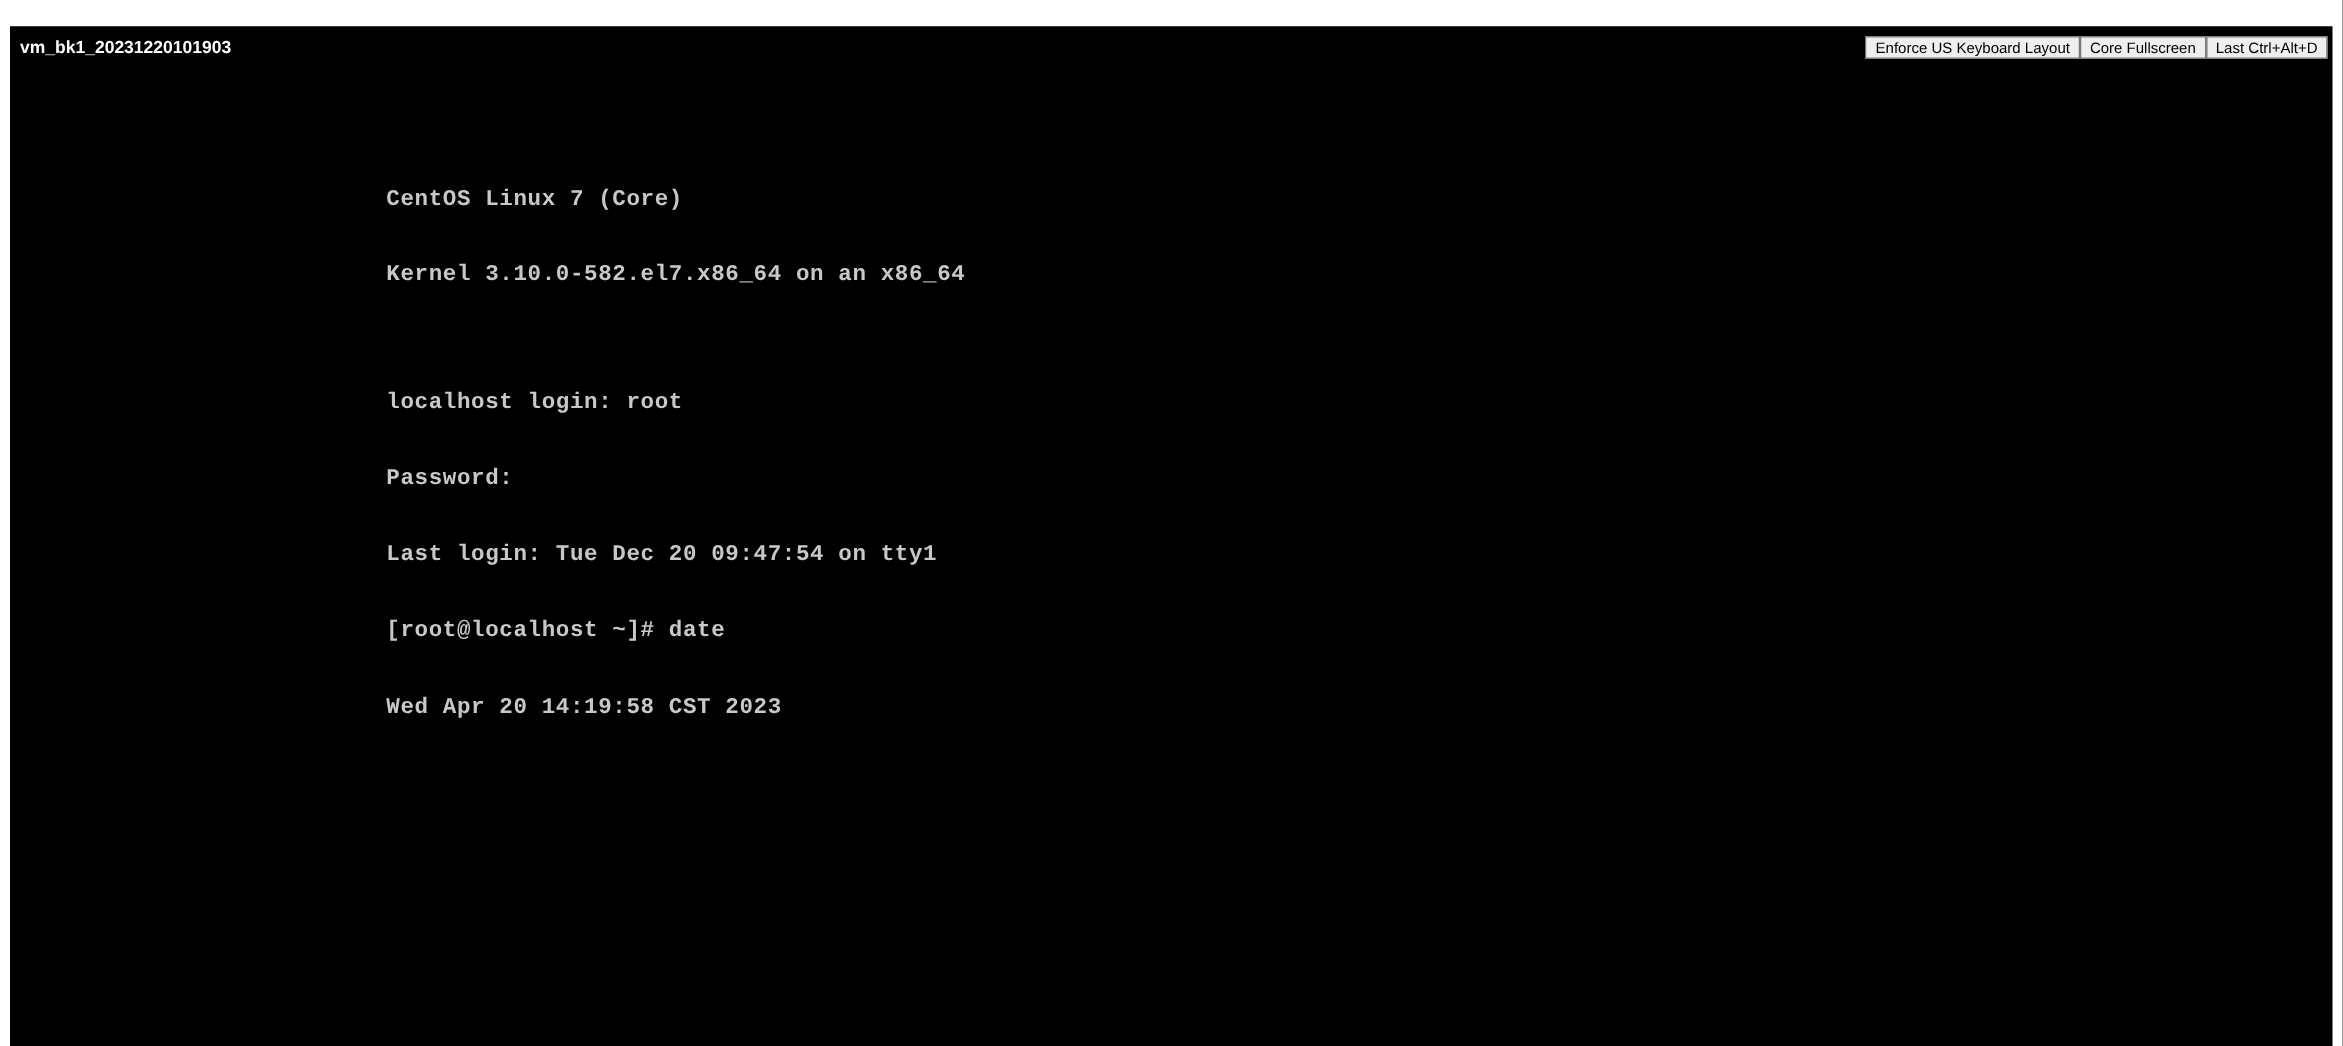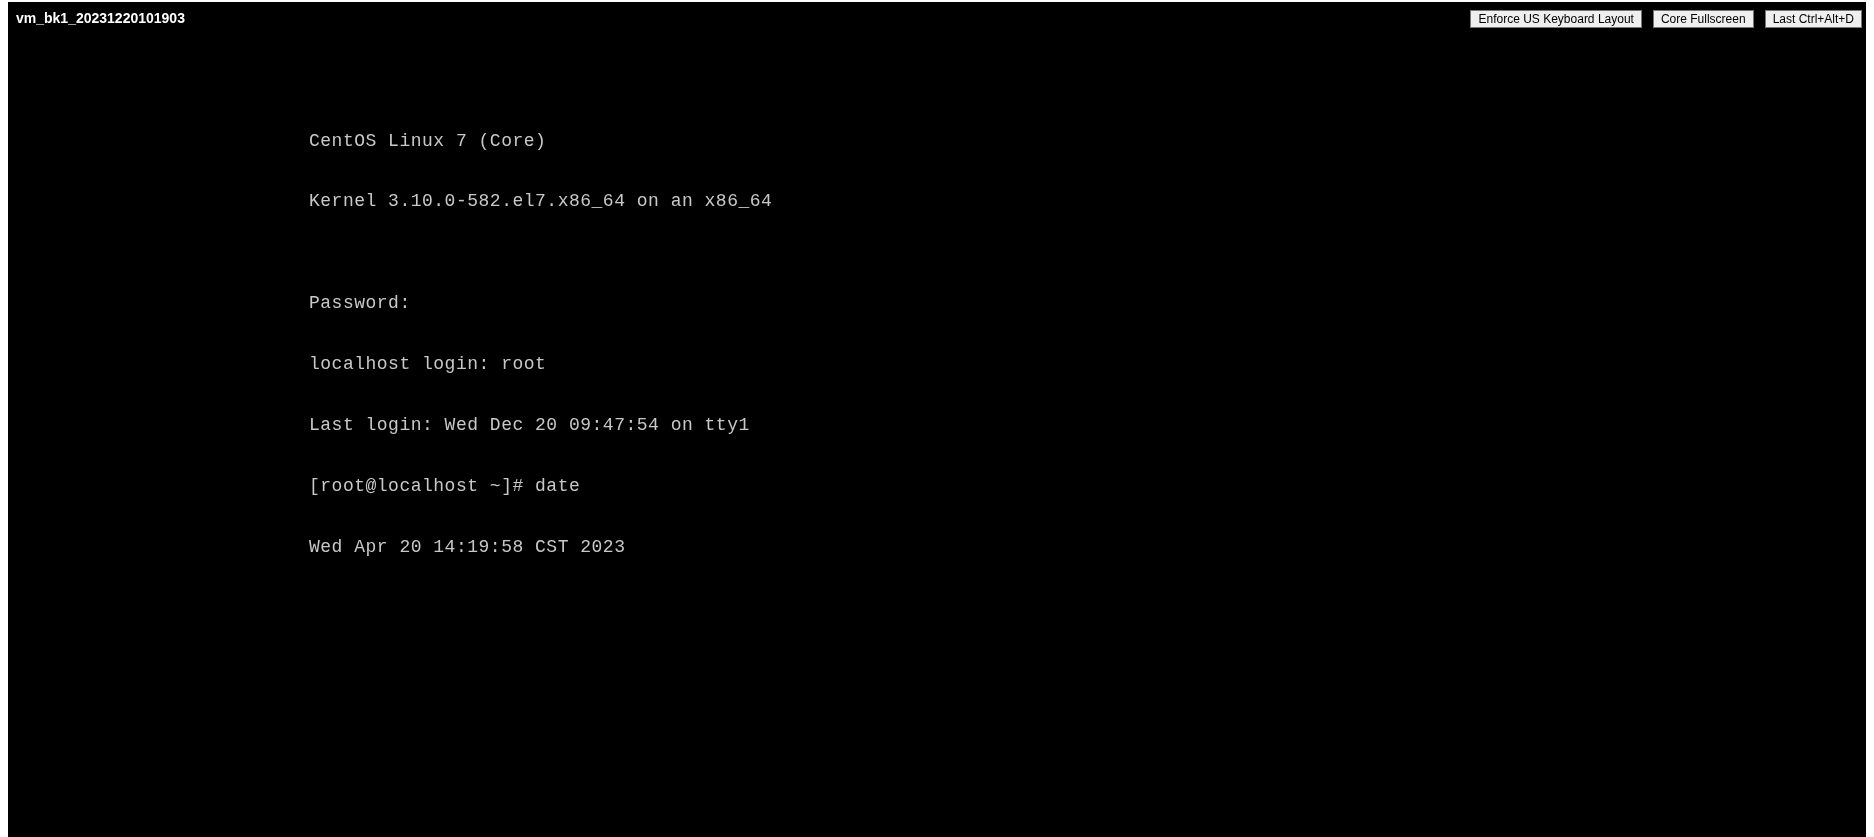--- a/index.html
+++ b/index.html
@@ -13,21 +13,21 @@
       background: #ffffff;
       font-family: Arial, sans-serif;
       overflow: hidden;
       position: relative;
     }
     .page-wrapper {
       width: 100%;
       height: 100%;
       background: #ffffff;
       padding-left: 8px;
-      padding-top: 2px;
+      padding-top: 21px;
     }
     .console-container {
       width: calc(100% - 8px);
       height: 100%;
       background: #000000;
       position: relative;
     }
     .top-bar {
       position: absolute;
       top: 0;
@@ -40,21 +40,21 @@
       padding: 8px 4px 0 8px;
     }
     .vm-title {
       color: #ffffff;
       font-size: 14px;
       font-weight: bold;
       font-family: Arial, sans-serif;
     }
     .button-group {
       display: flex;
-      gap: 11px;
+      gap: 0;
       align-items: center;
     }
     .top-button {
       background: #efefef;
       border: 1px solid #767676;
       color: #000000;
       font-size: 12px;
       font-family: Arial, sans-serif;
       padding: 1px 7px;
       cursor: pointer;
@@ -62,21 +62,21 @@
     }
     .terminal-content {
       position: absolute;
       top: 88px;
       left: 301px;
       font-family: 'Courier New', Consolas, monospace;
       font-size: 18px;
       color: #c8c8c8;
       line-height: 20.3px;
       white-space: pre;
-      font-weight: normal;
+      font-weight: bold;
       letter-spacing: 0.5px;
     }
     .term-line {
       display: block;
     }
     .cursor-block {
       display: inline-block;
       width: 10px;
       height: 18px;
       background: #c8c8c8;
@@ -94,20 +94,20 @@
       <div class="button-group">
         <button class="top-button">Enforce US Keyboard Layout</button>
         <button class="top-button">Core Fullscreen</button>
         <button class="top-button">Last Ctrl+Alt+D</button>
       </div>
     </div>
     <div class="terminal-content">
       <span class="term-line">CentOS Linux 7 (Core)</span>
       <span class="term-line">Kernel 3.10.0-582.el7.x86_64 on an x86_64</span>
       <span class="term-line"></span>
+      <span class="term-line">localhost login: root</span>
       <span class="term-line">Password:</span>
-      <span class="term-line">localhost login: root</span>
-      <span class="term-line">Last login: Wed Dec 20 09:47:54 on tty1</span>
+      <span class="term-line">Last login: Tue Dec 20 09:47:54 on tty1</span>
       <span class="term-line">[root@localhost ~]# date</span>
       <span class="term-line">Wed Apr 20 14:19:58 CST 2023</span>
     </div>
   </div>
 </div>
 
 </body></html>

